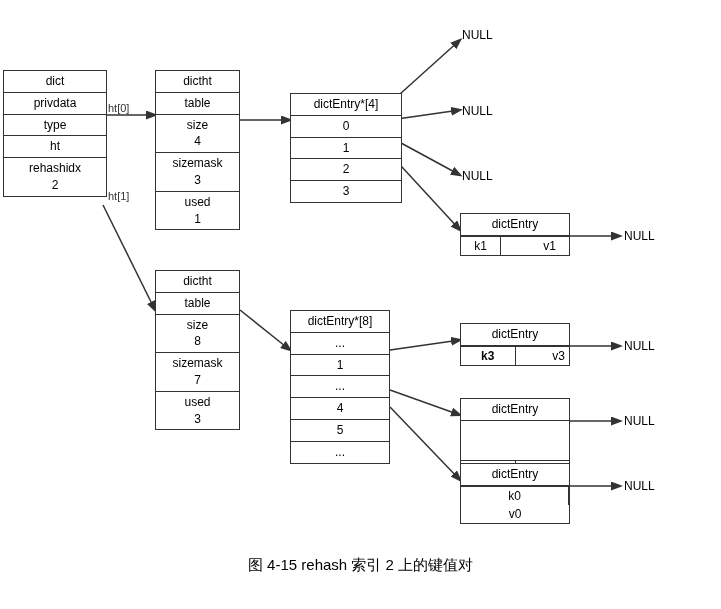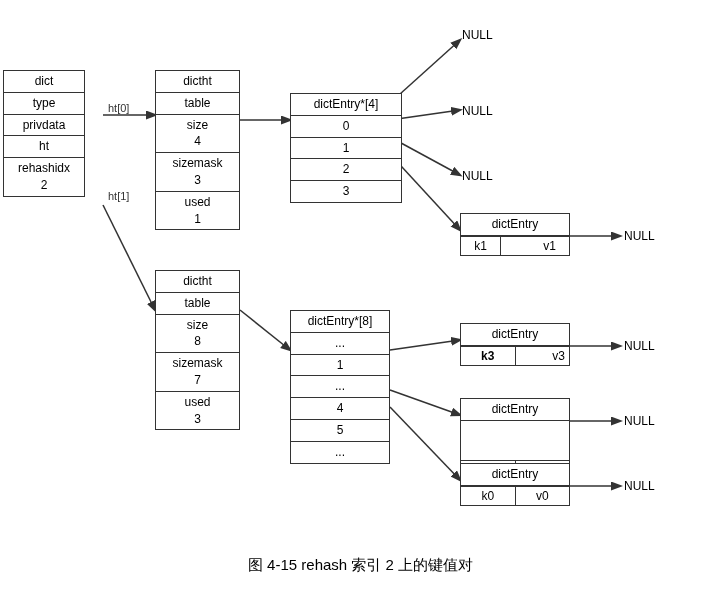--- a/index.html
+++ b/index.html
@@ -85,24 +85,24 @@
 
     <line x1="570" y1="486" x2="620" y2="486" stroke="#333" stroke-width="1.5" marker-end="url(#arrow)"></line>
 
     <defs>
       <marker id="arrow" markerWidth="8" markerHeight="8" refX="6" refY="3" orient="auto">
         <path d="M0,0 L0,6 L8,3 z" fill="#333"></path>
       </marker>
     </defs>
   </svg>
 
-  <div class="box" style="left:3px; top:70px; width:82px;">
+  <div class="box" style="left:3px; top:70px; width:104px;">
     <div class="box-cell">dict</div>
+    <div class="box-cell">privdata</div>
     <div class="box-cell">type</div>
-    <div class="box-cell">privdata</div>
     <div class="box-cell">ht</div>
     <div class="box-cell">rehashidx<br>2</div>
   </div>
 
   <div class="box" style="left:155px; top:70px; width:85px;">
     <div class="box-cell">dictht</div>
     <div class="box-cell">table</div>
     <div class="box-cell">size<br>4</div>
     <div class="box-cell">sizemask<br>3</div>
     <div class="box-cell">used<br>1</div>
@@ -160,21 +160,21 @@
     <div class="box-cell">dictEntry</div>
     <div style="display:flex; border-top:1px solid #333;margin-top:39px;">
       <div style="flex:1; border-right:1px solid #333; padding:2px 4px; text-align:center;">k2</div>
       <div style="flex:1; padding:2px 4px; text-align:center;font-family:Liberation Serif, serif;">v2</div>
     </div>
   </div>
   <div style="position:absolute; left:624px; top:414px; font-size:12px;">NULL</div>
 
   <div class="box" style="left:460px; top:463px; width:110px;">
     <div class="box-cell">dictEntry</div>
-    <div style="display:flex; border-top:1px solid #333;">
+    <div style="display:flex; border-top:1px solid #333;flex-direction:column;">
       <div style="flex:1; border-right:1px solid #333; padding:2px 4px; text-align:center;">k0</div>
       <div style="flex:1; padding:2px 4px; text-align:center;">v0</div>
     </div>
   </div>
   <div style="position:absolute; left:624px; top:479px; font-size:12px;">NULL</div>
 
   <div class="caption">图 4-15    rehash 索引 2 上的键值对</div>
 </div>
 
 </body></html>

